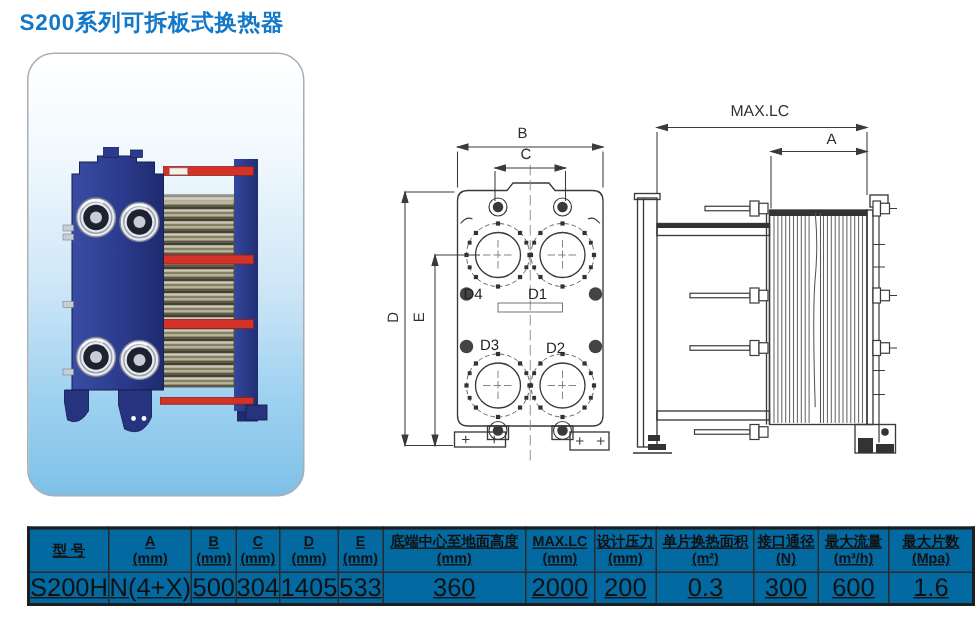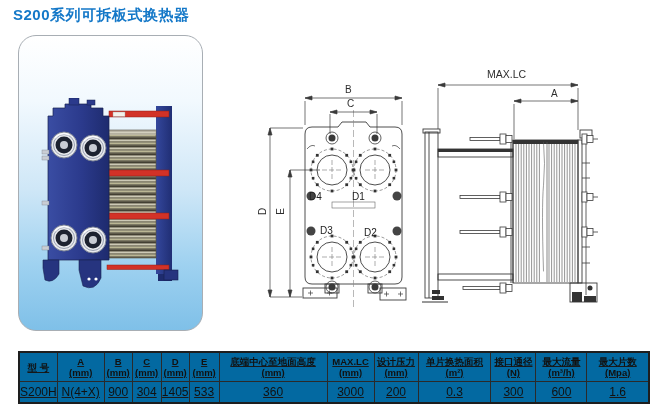--- a/index.html
+++ b/index.html
@@ -25,21 +25,21 @@
   .dim-label.rot{transform:rotate(-90deg);transform-origin:center;}
   .port-label{position:absolute;font-size:10px;color:#222;white-space:nowrap;}
   
   #spec-table-wrap{left:18px;top:351px;}
   table#spec-table{border-collapse:collapse;table-layout:fixed;background:#0369a1;text-decoration:underline;}
   #spec-table td,#spec-table th{
     border:1px solid #2a2a2a;text-align:center;vertical-align:middle;padding:0;overflow:hidden;
   }
   #spec-table{border:2px solid #1e1e1e;}
   #spec-table th{font-weight:bold;font-size:9.5px;line-height:11px;height:28px;color:#111;}
-  #spec-table td{font-size:12px;height:20px;color:#111;margin-top:39px;}
+  #spec-table td{font-size:17px;height:20px;color:#111;margin-top:39px;}
   #spec-table .unit{font-weight:bold;font-size:9.5px;}
 </style>
 </head>
 <body>
 
 <span class="abs" id="page-title">S200系列可拆板式换热器</span>
 
 <div class="abs" id="photo-card">
   <svg class="abs" id="machine-svg" width="145" height="200" viewBox="0 0 145 200">
     <defs>
@@ -470,26 +470,26 @@
           <th>
             <div>最大片数</div>
             <div class="unit">(Mpa)</div>
           </th>
         </tr>
       </thead>
     <tbody id="spec-body">
         <tr>
           <td>S200H</td>
           <td>N(4+X)</td>
-          <td>900</td>
+          <td>500</td>
           <td>304</td>
           <td>1405</td>
           <td>533</td>
           <td>360</td>
-          <td>3000</td>
+          <td>2000</td>
           <td>200</td>
           <td>0.3</td>
           <td>300</td>
           <td>600</td>
           <td>1.6</td>
         </tr>
       </tbody>
   </table>
 </div>
 

